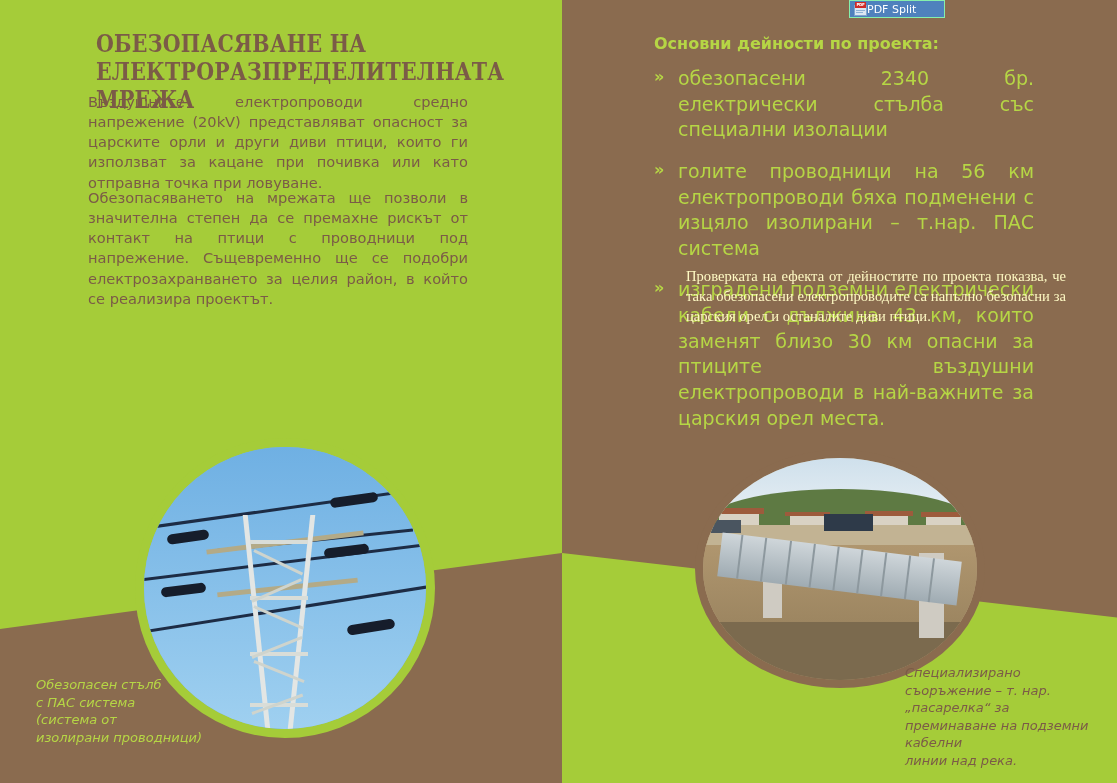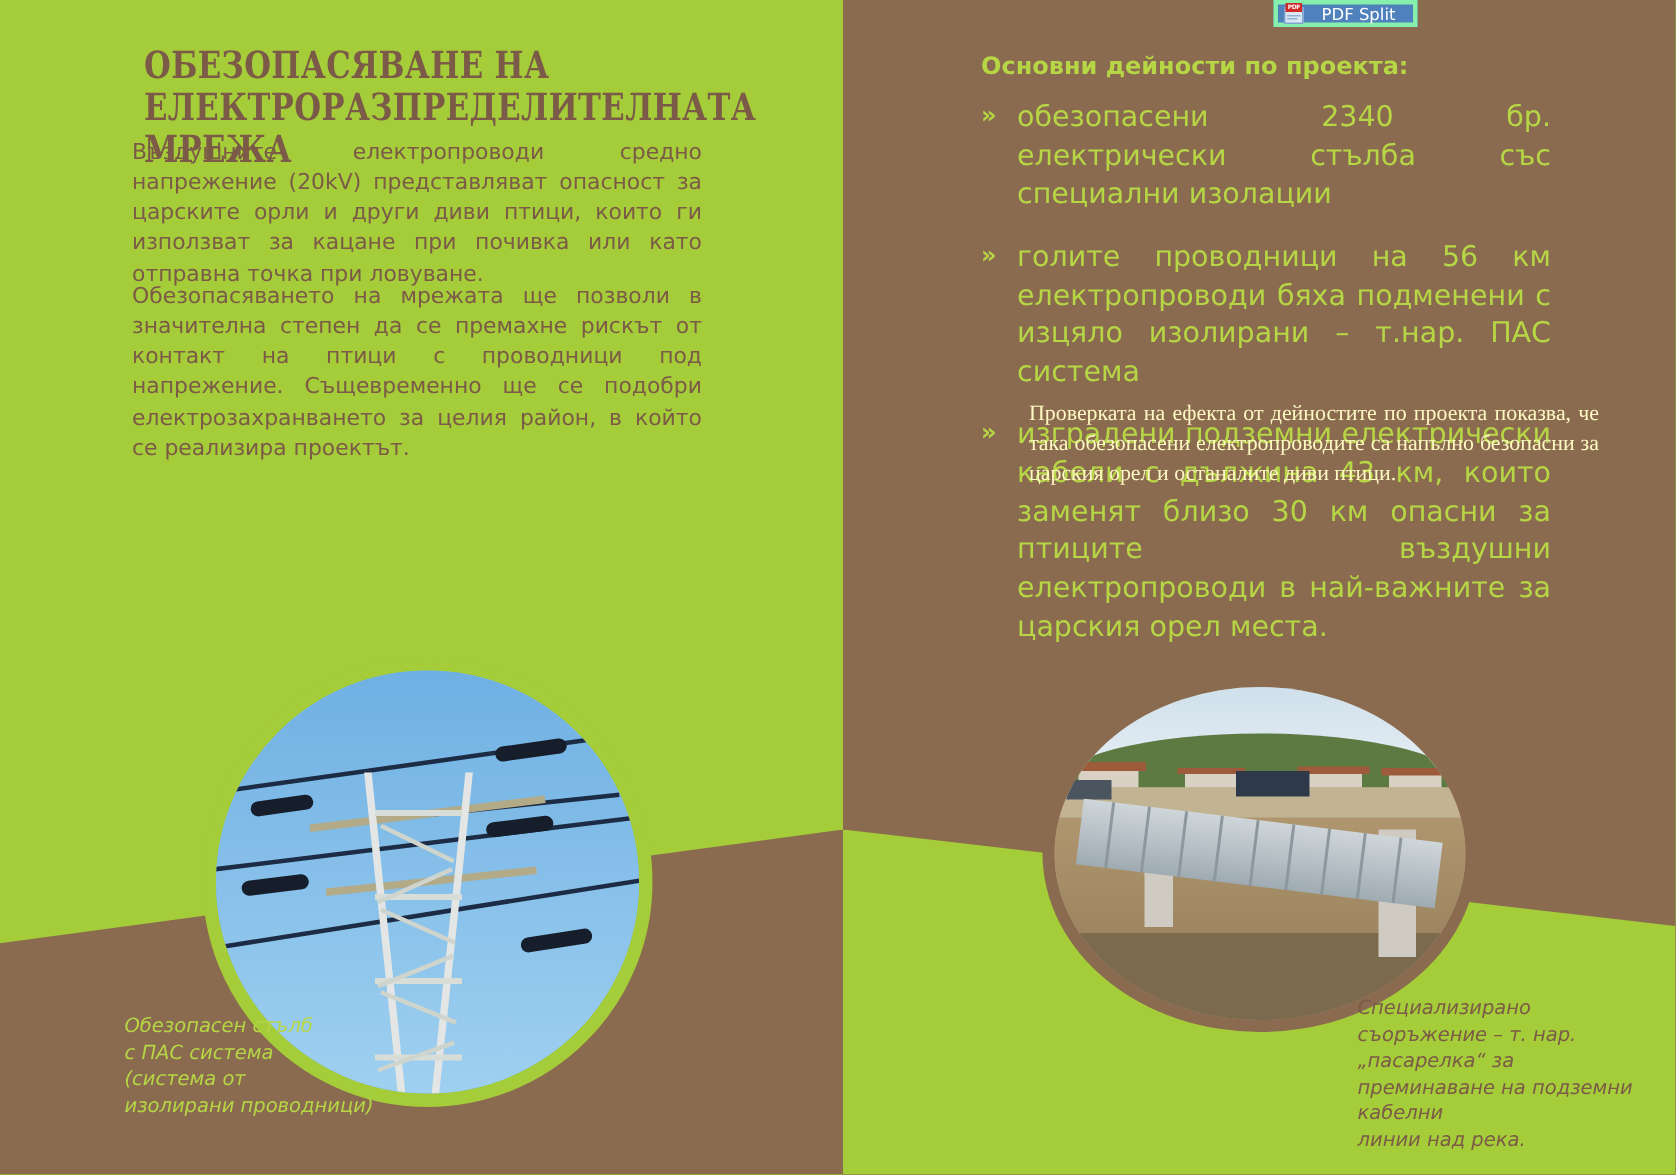--- a/index.html
+++ b/index.html
@@ -24,22 +24,22 @@
   
   .wedge-right{
     position:absolute;left:0;bottom:0;width:555px;height:230px;
     background:#a5cc39;
     clip-path:polygon(0 0%, 555px 28%, 555px 100%, 0 100%);
   }
 
   
   .pdf-badge{
     position:absolute;left:849px;top:0;width:96px;height:18px;
-    background:#4f81bd;border:3px solid #86efac;
-    display:flex;align-items:center;gap:12px;padding:0 4px;
+    background:#4f81bd;border:1px solid #86efac;
+    display:flex;align-items:center;gap:0;padding:0 4px;
     box-sizing:border-box;z-index:40;
   }
   .pdf-ico{position:relative;width:13px;height:14px;flex:0 0 13px;}
   .pdf-ico .sheet{position:absolute;left:0;top:3px;width:13px;height:11px;background:#dbe7f3;border:1px solid #7fa6cf;box-sizing:border-box;}
   .pdf-ico .tab{position:absolute;left:1px;top:0;width:11px;height:6px;background:#cf2a27;color:#fff;font-size:4px;line-height:6px;text-align:center;font-family:"DejaVu Sans",sans-serif;font-weight:bold;letter-spacing:-.3px;}
   .pdf-ico .l1,.pdf-ico .l2{position:absolute;left:2px;height:1px;background:#8fb3d6;}
   .pdf-ico .l1{top:8px;width:9px;}
   .pdf-ico .l2{top:10px;width:7px;}
   .pdf-badge .lbl{color:#ffffff;font-size:11px;font-family:"DejaVu Sans",sans-serif;white-space:nowrap;}
 
@@ -119,21 +119,21 @@
   .bridge{position:absolute;left:6%;top:40%;width:88%;height:20%;
     background:linear-gradient(#cfd6da,#9fabb2);transform:rotate(7deg);}
   .truss{position:absolute;top:0;bottom:0;width:2px;background:#8d989e;}
   .pier{position:absolute;background:#cfcbc2;}
   .riverbed{position:absolute;left:0;bottom:0;right:0;height:26%;background:#7b6a4e;}
 
   
   .cap-left{
     position:absolute;left:36px;top:676px;width:230px;z-index:20;
     color:#b6d645;font-style:italic;font-size:13px;line-height:1.35;
-    font-family:"DejaVu Sans",sans-serif;white-space:pre-line;margin-left:47px;
+    font-family:"DejaVu Sans",sans-serif;white-space:pre-line;
   }
   .cap-right{
     position:absolute;left:905px;top:664px;width:200px;z-index:20;
     color:#7b5b47;font-style:italic;font-size:13px;line-height:1.35;
     text-align:left;font-family:"DejaVu Sans",sans-serif;white-space:pre-line;
   }
 </style>
 </head>
 <body>
 

